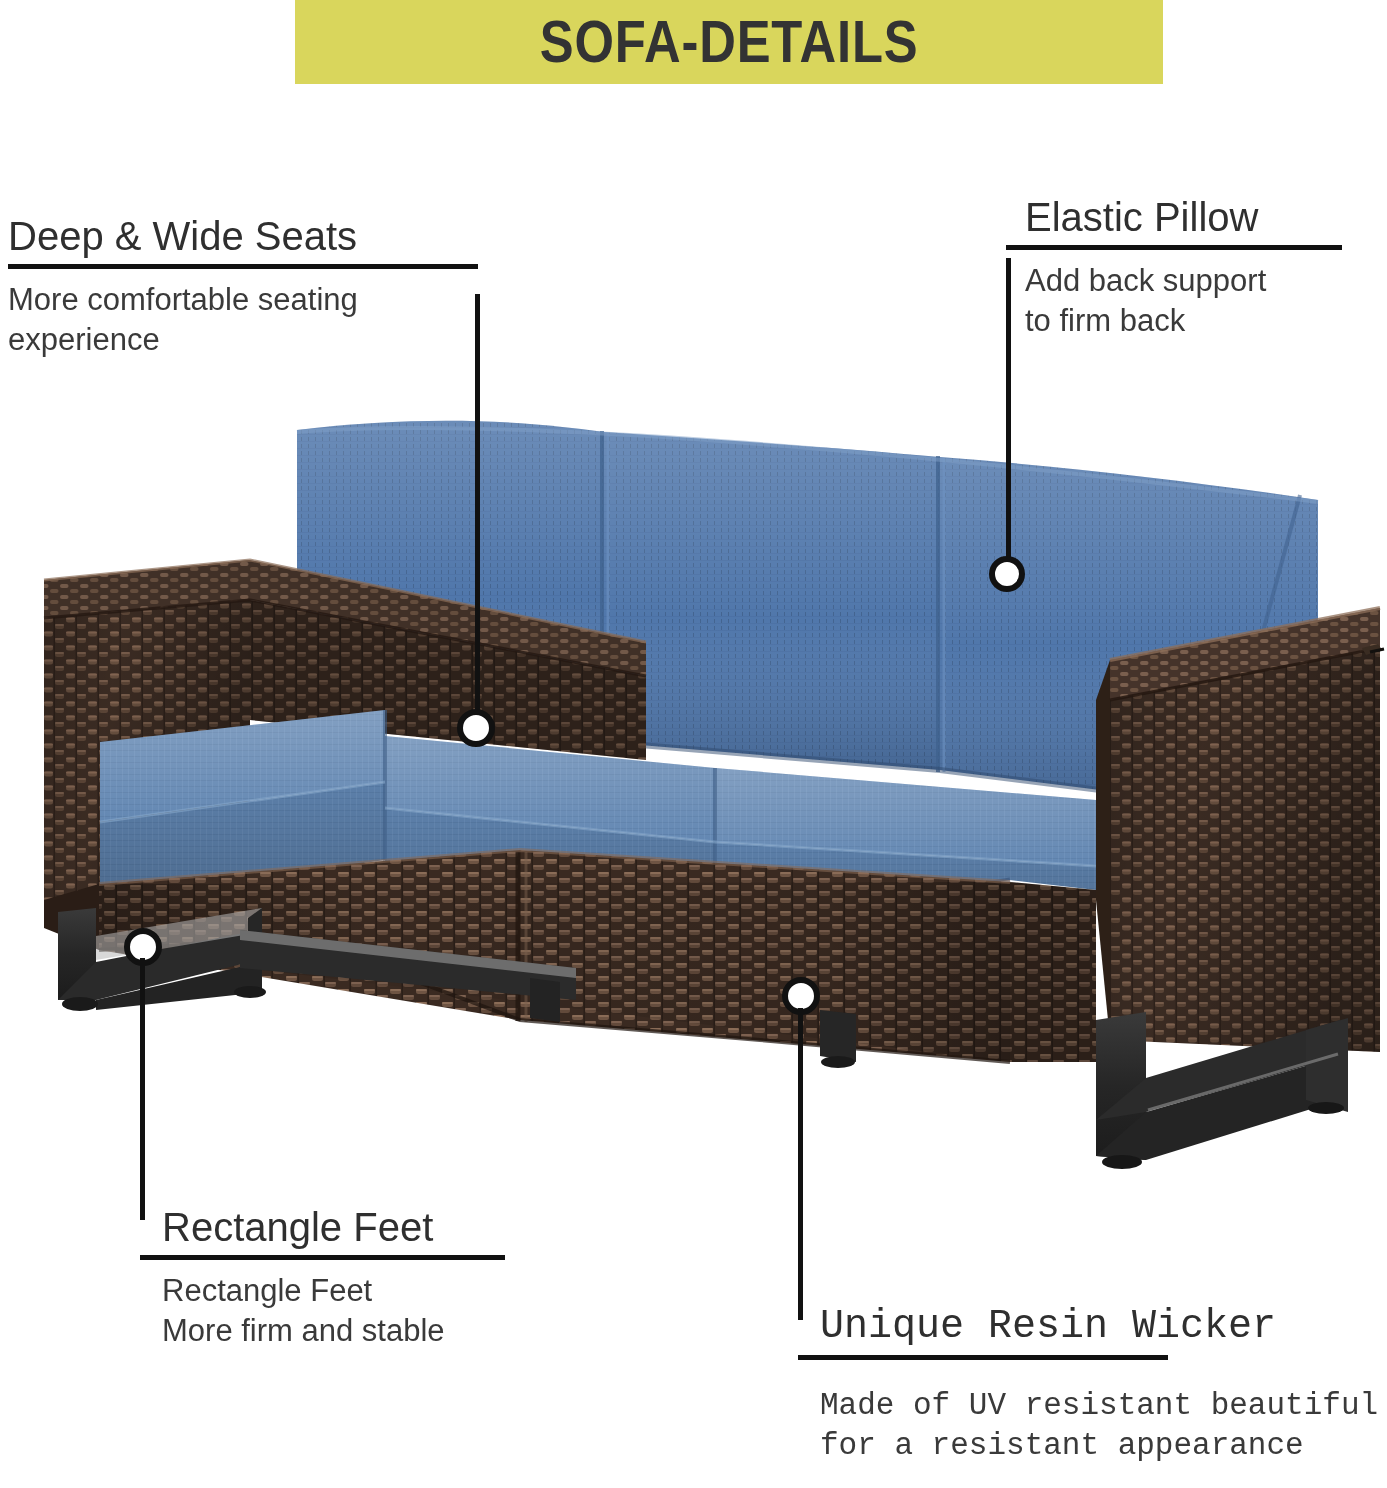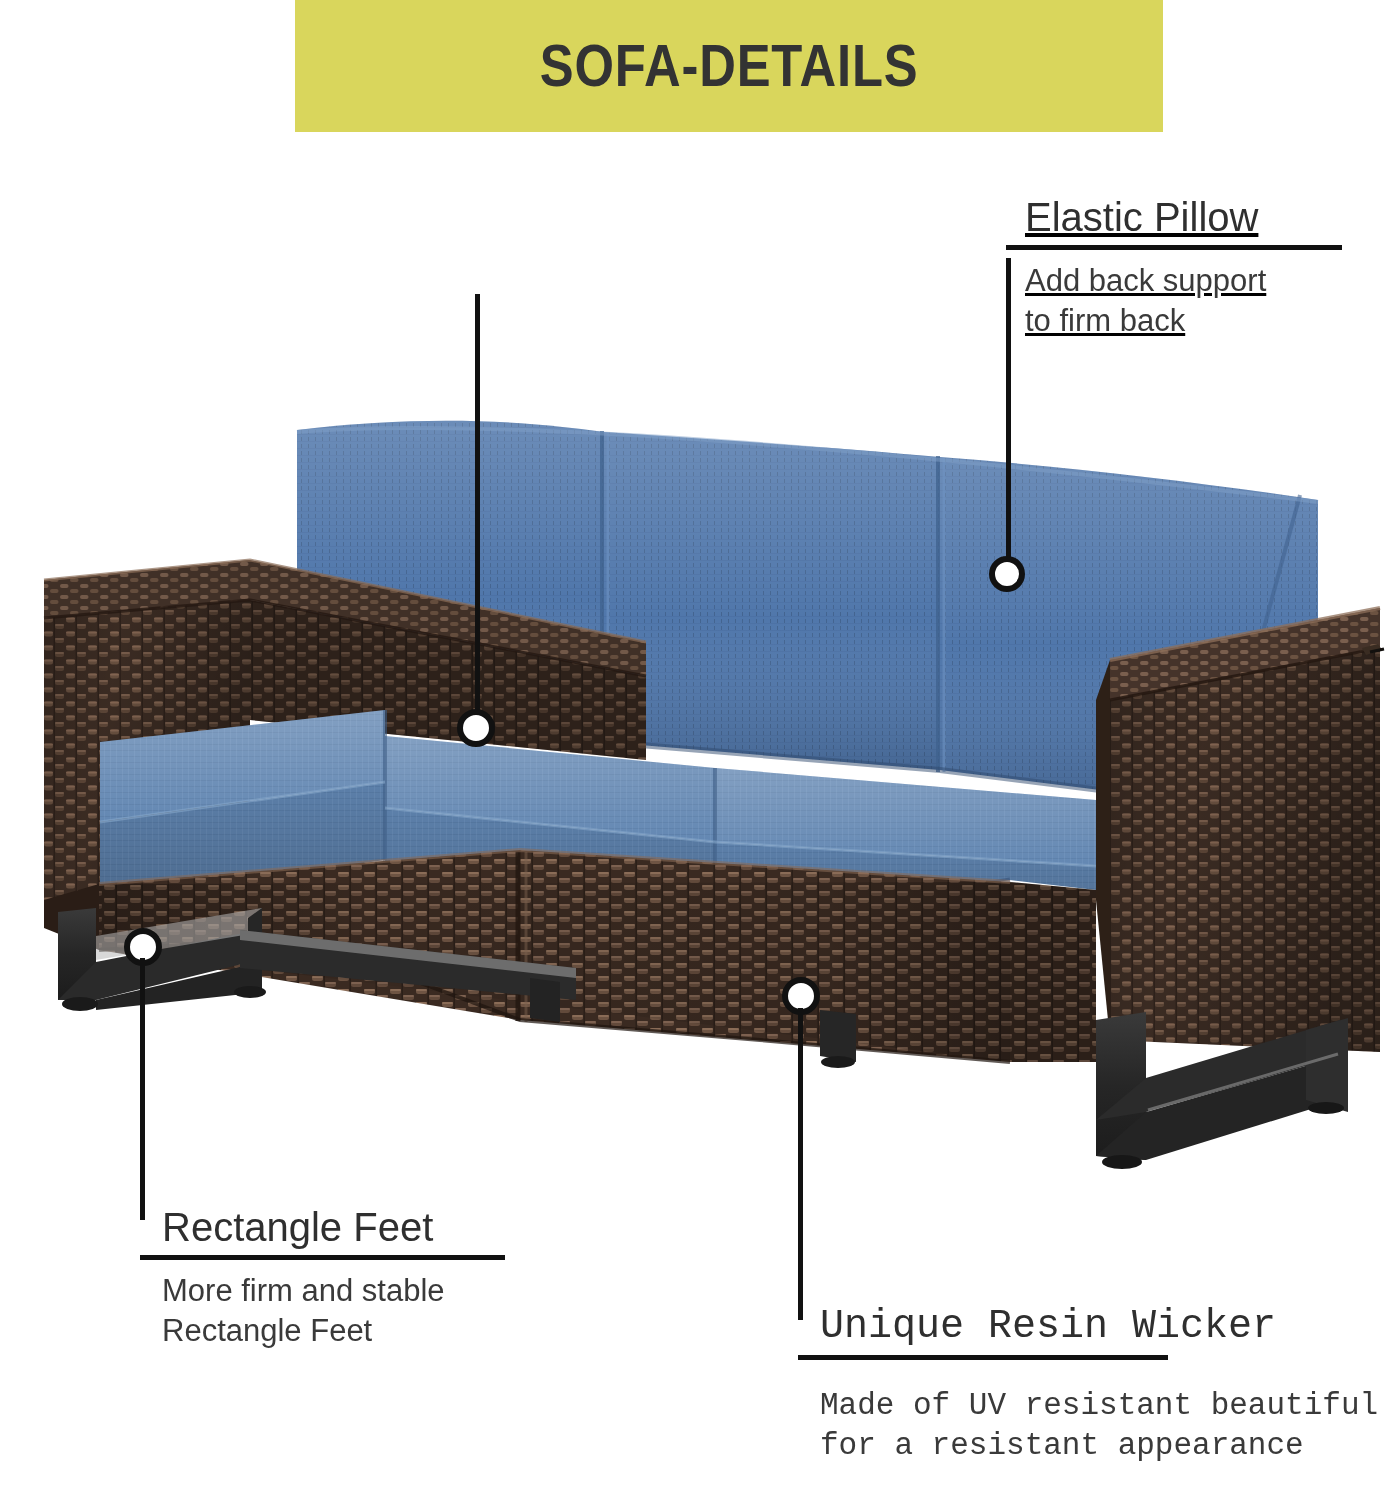--- a/index.html
+++ b/index.html
@@ -17,21 +17,21 @@
     background: #ffffff;
     overflow: hidden;
   }
 
   
   #title-banner {
     position: absolute;
     left: 295px;
     top: 0px;
     width: 868px;
-    height: 132px;
+    height: 84px;
     background: #d9d65c;
     display: flex;
     align-items: center;
     justify-content: center;
   }
   #title-banner .title-text {
     font-family: "Liberation Sans", sans-serif;
     font-weight: bold;
     font-size: 59px;
     letter-spacing: 1px;
@@ -315,36 +315,44 @@
 
   <div class="leader-v" style="left:1006px; top:258px; height:325px;"></div>
   <div class="leader-dot" style="left:989px; top:556px; width:36px; height:36px;"></div>
 
   <div class="leader-dot" style="left:124px; top:928px; width:38px; height:38px;"></div>
   <div class="leader-v" style="left:140px; top:958px; height:262px;"></div>
 
   <div class="leader-dot" style="left:782px; top:977px; width:38px; height:38px;"></div>
   <div class="leader-v" style="left:798px; top:1008px; height:312px;"></div>
 
-
-  <div class="callout" style="left:1025px; top:196px; width:336px;text-decoration:underline;">
+  <div class="callout right-tick" style="left:8px; top:215px; width:470px;">
+    <div class="heading">Deep &amp; Wide Seats</div>
+    <div class="rule" style="width:470px;"></div>
+    <div class="body">
+      <div>More comfortable seating</div>
+      <div>experience</div>
+    </div>
+  </div>
+
+  <div class="callout" style="left:1025px; top:196px; width:336px;">
     <div class="heading">Elastic Pillow</div>
     <div class="rule" style="width:336px; margin-left:-19px;"></div>
     <div class="body">
       <div>Add back support</div>
       <div>to firm back</div>
     </div>
   </div>
 
   <div class="callout" style="left:162px; top:1206px; width:390px;">
     <div class="heading">Rectangle Feet</div>
     <div class="rule" style="width:365px; margin-left:-22px;"></div>
     <div class="body">
+      <div>Rectangle Feet</div>
       <div>More firm and stable</div>
-      <div>Rectangle Feet</div>
     </div>
   </div>
 
   <div class="callout" style="left:820px; top:1306px; width:520px;font-family:Liberation Mono, monospace;">
     <div class="heading">Unique Resin Wicker</div>
     <div class="rule" style="width:370px; margin-left:-22px;"></div>
     <div class="body" style="margin-top:26px;">
       <div>Made of UV resistant beautiful</div>
       <div>for a resistant appearance</div>
     </div>

